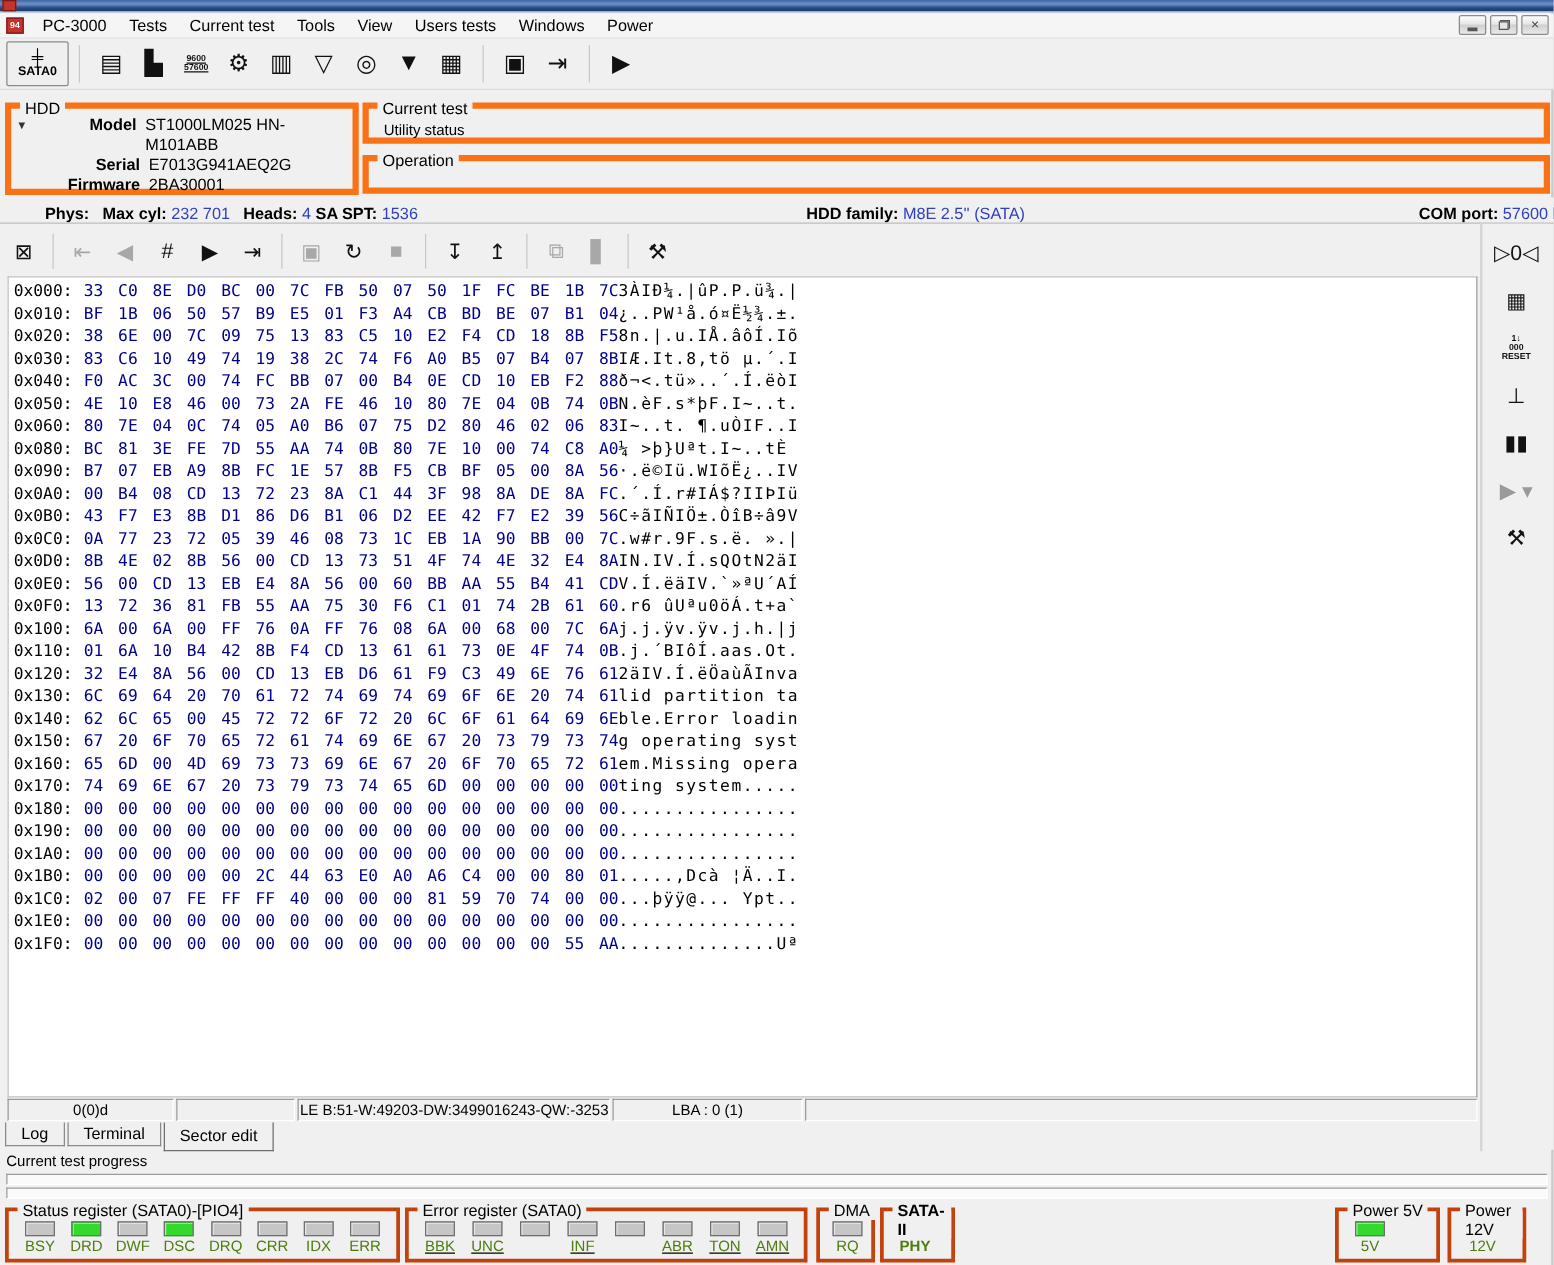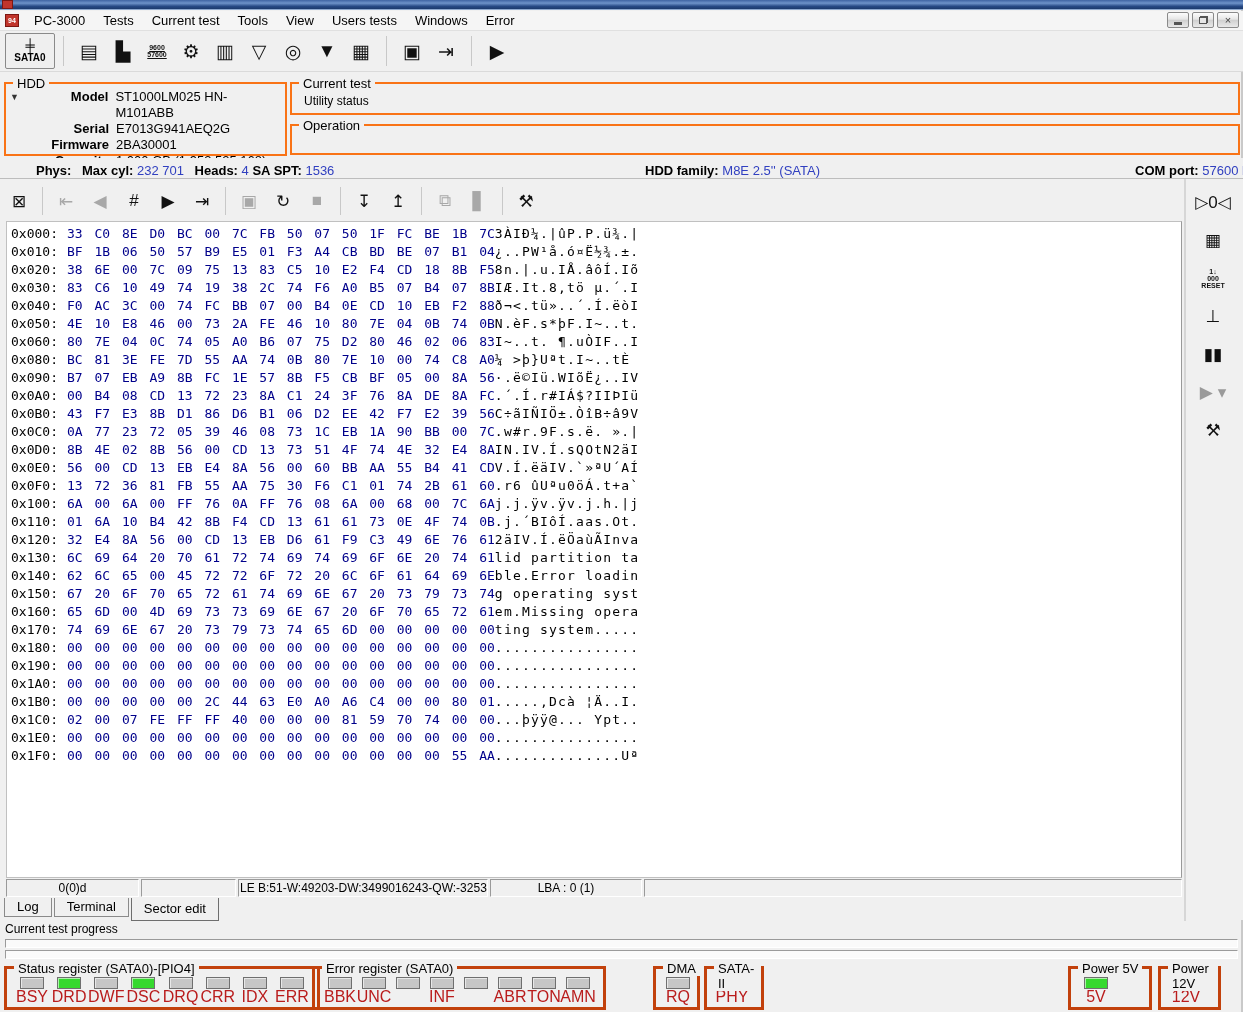--- a/index.html
+++ b/index.html
@@ -36,21 +36,21 @@
   .sata-btn { margin-left:5px; width:50px; height:36px; border:1px solid #8a8a8a; border-radius:2px;
     background:#efefef; display:flex; flex-direction:column; align-items:center; justify-content:center; }
   .sata-glyph { font-size:13px; line-height:12px; font-weight:bold; }
   .sata-label { font-size:10px; font-weight:bold; letter-spacing:0; }
   .tb-sep { width:1px; height:30px; background:#c8c8c8; margin:0 8px; }
   .tbtn { width:30px; height:30px; display:flex; align-items:center; justify-content:center;
     font-size:19px; color:#111; margin:0 2px; white-space:pre; text-align:center; }
   .tbtn.small-text { font-size:7px; font-weight:bold; line-height:7px; text-decoration:underline; }
 
   
-  .groupbox { position:absolute; border:2px solid #f97316; }
+  .groupbox { position:absolute; border:5px solid #f97316; }
   .grp-title { position:absolute; top:-8px; left:7px; background:#f0f0f0; padding:0 4px; font-size:13px; }
   .hdd-group { left:4px; top:82px; width:283px; height:74px; }
   .hdd-arrow { position:absolute; left:4px; top:8px; font-size:9px; color:#333; }
   .hdd-rows { position:absolute; left:0; top:5px; width:100%; }
   .hdd-row { display:flex; line-height:16px; }
   .hdd-label { width:110px; text-align:right; font-weight:bold; padding-right:7px; }
   .ct-group { left:290px; top:82px; width:950px; height:33px; }
   .ct-status { position:absolute; left:12px; top:10px; font-size:12px; }
   .op-group { left:290px; top:124px; width:950px; height:31px; }
 
@@ -107,25 +107,25 @@
   .pbar { position:absolute; left:5px; width:1233px; height:9px; background:#fafafa;
     border:1px solid; border-color:#9a9a9a #fff #fff #9a9a9a; }
   .pbar1 { top:939px; } .pbar2 { top:950px; }
 
   .reg-group { position:absolute; top:966px; height:44px; border:3px solid #c2410c; }
   .led-row { display:flex; justify-content:space-between; padding:8px 10px 0 10px; }
   .led-cell { display:flex; flex-direction:column; align-items:center; width:30px; }
   .led { width:24px; height:12px; border:1px solid #6f6f6f; box-shadow:inset 1px 1px 0 rgba(255,255,255,.6); }
   .led.off { background:#c6c6c6; }
   .led.on { background:#35d92e; }
-  .led-label { margin-top:2px; font-size:16px; color:#b91c1c; line-height:12px; }
+  .led-label { margin-top:2px; font-size:12px; color:#4d7c0f; line-height:12px; }
   #status-reg { left:4px; width:316px; }
-  #error-reg { left:312px; width:294px; }
+  #error-reg { left:324px; width:322px;text-decoration:underline; }
   #dma-grp { left:653px; width:47px; }
-  #sata2-grp { left:704px; width:60px; }
+  #sata2-grp { left:704px; width:60px;font-weight:bold; }
   #pwr5-grp { left:1068px; width:84px; }
   #pwr12-grp { left:1158px; width:63px; }
 </style>
 </head>
 <body>
 
 <div class="window">
 
   <div class="titlebar">
     <div class="app-corner-icon"></div>
@@ -134,21 +134,21 @@
   <div class="menubar">
     <div class="menu-appicon">94</div>
     <div id="menu-items" style="display:flex;">
         <div class="menu-item">PC-3000</div>
         <div class="menu-item">Tests</div>
         <div class="menu-item">Current test</div>
         <div class="menu-item">Tools</div>
         <div class="menu-item">View</div>
         <div class="menu-item">Users tests</div>
         <div class="menu-item">Windows</div>
-        <div class="menu-item">Error</div>
+        <div class="menu-item">Power</div>
       </div>
     <div class="win-controls">
       <div class="win-btn">
           <span class="glyph-min"></span>
         </div>
       <div class="win-btn">
           <span class="glyph-restore"></span>
         </div>
       <div class="win-btn">
           <span>×</span>
@@ -258,21 +258,21 @@
     <div class="hex-view" id="hex-view">
         <div class="hexrow"><span class="hx-addr">0x000:</span><span class="hx-bytes">33 C0 8E D0 BC 00 7C FB 50 07 50 1F FC BE 1B 7C</span><span class="hx-ascii">3ÀIÐ¼.|ûP.P.ü¾.|</span></div>
         <div class="hexrow"><span class="hx-addr">0x010:</span><span class="hx-bytes">BF 1B 06 50 57 B9 E5 01 F3 A4 CB BD BE 07 B1 04</span><span class="hx-ascii">¿..PW¹å.ó¤Ë½¾.±.</span></div>
         <div class="hexrow"><span class="hx-addr">0x020:</span><span class="hx-bytes">38 6E 00 7C 09 75 13 83 C5 10 E2 F4 CD 18 8B F5</span><span class="hx-ascii">8n.|.u.IÅ.âôÍ.Iõ</span></div>
         <div class="hexrow"><span class="hx-addr">0x030:</span><span class="hx-bytes">83 C6 10 49 74 19 38 2C 74 F6 A0 B5 07 B4 07 8B</span><span class="hx-ascii">IÆ.It.8,tö µ.´.I</span></div>
         <div class="hexrow"><span class="hx-addr">0x040:</span><span class="hx-bytes">F0 AC 3C 00 74 FC BB 07 00 B4 0E CD 10 EB F2 88</span><span class="hx-ascii">ð¬&lt;.tü»..´.Í.ëòI</span></div>
         <div class="hexrow"><span class="hx-addr">0x050:</span><span class="hx-bytes">4E 10 E8 46 00 73 2A FE 46 10 80 7E 04 0B 74 0B</span><span class="hx-ascii">N.èF.s*þF.I~..t.</span></div>
         <div class="hexrow"><span class="hx-addr">0x060:</span><span class="hx-bytes">80 7E 04 0C 74 05 A0 B6 07 75 D2 80 46 02 06 83</span><span class="hx-ascii">I~..t. ¶.uÒIF..I</span></div>
         <div class="hexrow"><span class="hx-addr">0x080:</span><span class="hx-bytes">BC 81 3E FE 7D 55 AA 74 0B 80 7E 10 00 74 C8 A0</span><span class="hx-ascii">¼ &gt;þ}Uªt.I~..tÈ </span></div>
         <div class="hexrow"><span class="hx-addr">0x090:</span><span class="hx-bytes">B7 07 EB A9 8B FC 1E 57 8B F5 CB BF 05 00 8A 56</span><span class="hx-ascii">·.ë©Iü.WIõË¿..IV</span></div>
-        <div class="hexrow"><span class="hx-addr">0x0A0:</span><span class="hx-bytes">00 B4 08 CD 13 72 23 8A C1 24 3F 76 8A DE 8A FC</span><span class="hx-ascii">.´.Í.r#IÁ$?IIÞIü</span></div>
+        <div class="hexrow"><span class="hx-addr">0x0A0:</span><span class="hx-bytes">00 B4 08 CD 13 72 23 8A C1 44 3F 98 8A DE 8A FC</span><span class="hx-ascii">.´.Í.r#IÁ$?IIÞIü</span></div>
         <div class="hexrow"><span class="hx-addr">0x0B0:</span><span class="hx-bytes">43 F7 E3 8B D1 86 D6 B1 06 D2 EE 42 F7 E2 39 56</span><span class="hx-ascii">C÷ãIÑIÖ±.ÒîB÷â9V</span></div>
         <div class="hexrow"><span class="hx-addr">0x0C0:</span><span class="hx-bytes">0A 77 23 72 05 39 46 08 73 1C EB 1A 90 BB 00 7C</span><span class="hx-ascii">.w#r.9F.s.ë. ».|</span></div>
         <div class="hexrow"><span class="hx-addr">0x0D0:</span><span class="hx-bytes">8B 4E 02 8B 56 00 CD 13 73 51 4F 74 4E 32 E4 8A</span><span class="hx-ascii">IN.IV.Í.sQOtN2äI</span></div>
         <div class="hexrow"><span class="hx-addr">0x0E0:</span><span class="hx-bytes">56 00 CD 13 EB E4 8A 56 00 60 BB AA 55 B4 41 CD</span><span class="hx-ascii">V.Í.ëäIV.`»ªU´AÍ</span></div>
         <div class="hexrow"><span class="hx-addr">0x0F0:</span><span class="hx-bytes">13 72 36 81 FB 55 AA 75 30 F6 C1 01 74 2B 61 60</span><span class="hx-ascii">.r6 ûUªu0öÁ.t+a`</span></div>
         <div class="hexrow"><span class="hx-addr">0x100:</span><span class="hx-bytes">6A 00 6A 00 FF 76 0A FF 76 08 6A 00 68 00 7C 6A</span><span class="hx-ascii">j.j.ÿv.ÿv.j.h.|j</span></div>
         <div class="hexrow"><span class="hx-addr">0x110:</span><span class="hx-bytes">01 6A 10 B4 42 8B F4 CD 13 61 61 73 0E 4F 74 0B</span><span class="hx-ascii">.j.´BIôÍ.aas.Ot.</span></div>
         <div class="hexrow"><span class="hx-addr">0x120:</span><span class="hx-bytes">32 E4 8A 56 00 CD 13 EB D6 61 F9 C3 49 6E 76 61</span><span class="hx-ascii">2äIV.Í.ëÖaùÃInva</span></div>
         <div class="hexrow"><span class="hx-addr">0x130:</span><span class="hx-bytes">6C 69 64 20 70 61 72 74 69 74 69 6F 6E 20 74 61</span><span class="hx-ascii">lid partition ta</span></div>
         <div class="hexrow"><span class="hx-addr">0x140:</span><span class="hx-bytes">62 6C 65 00 45 72 72 6F 72 20 6C 6F 61 64 69 6E</span><span class="hx-ascii">ble.Error loadin</span></div>

